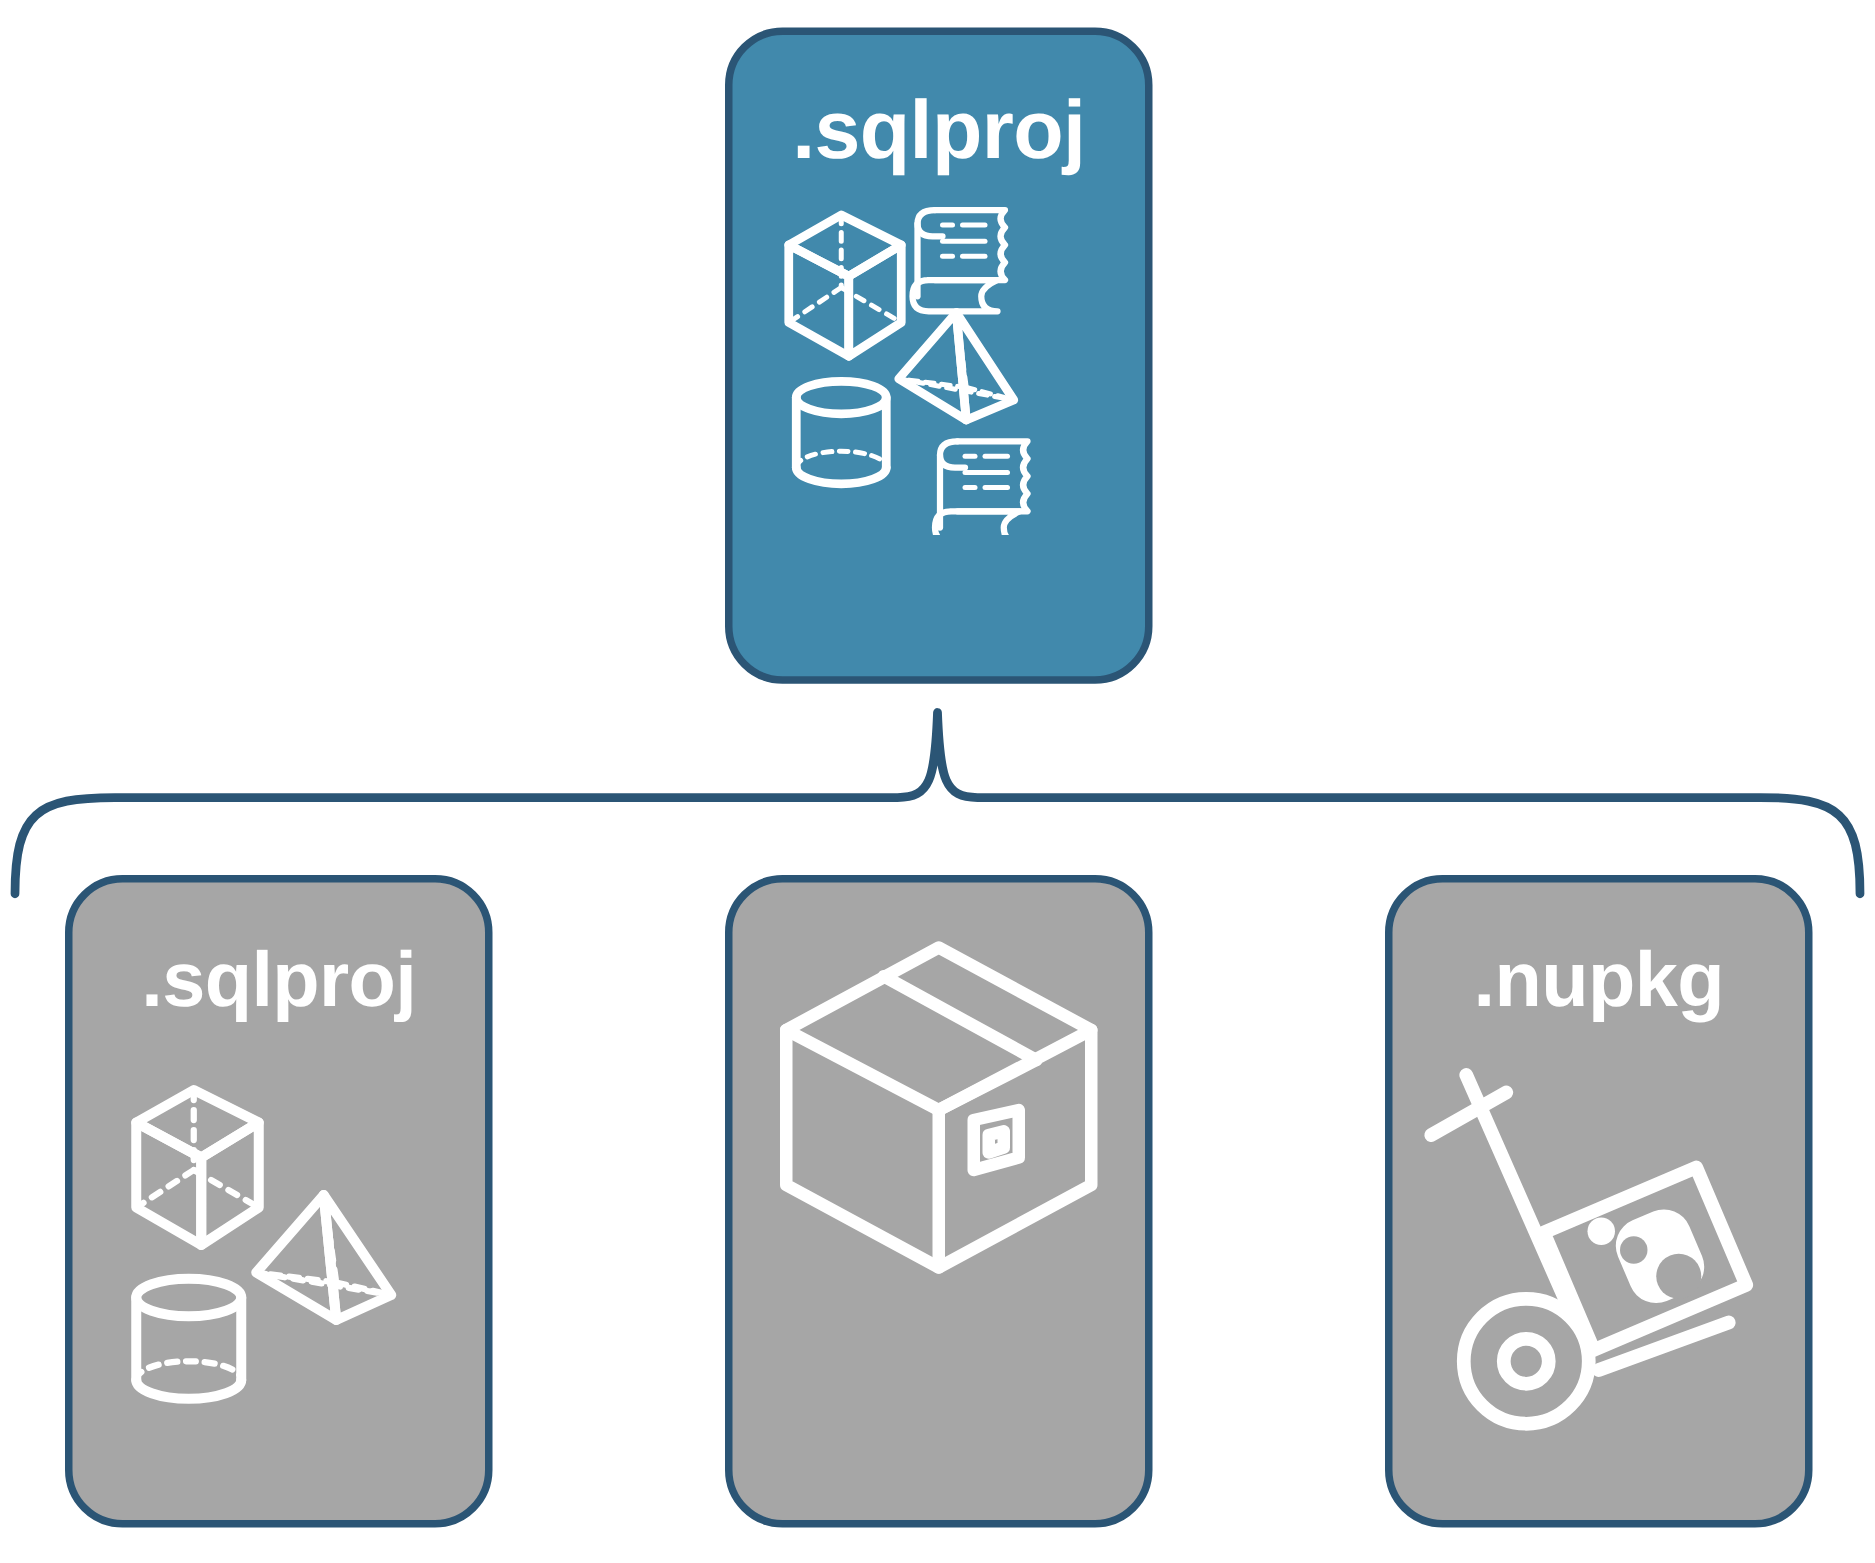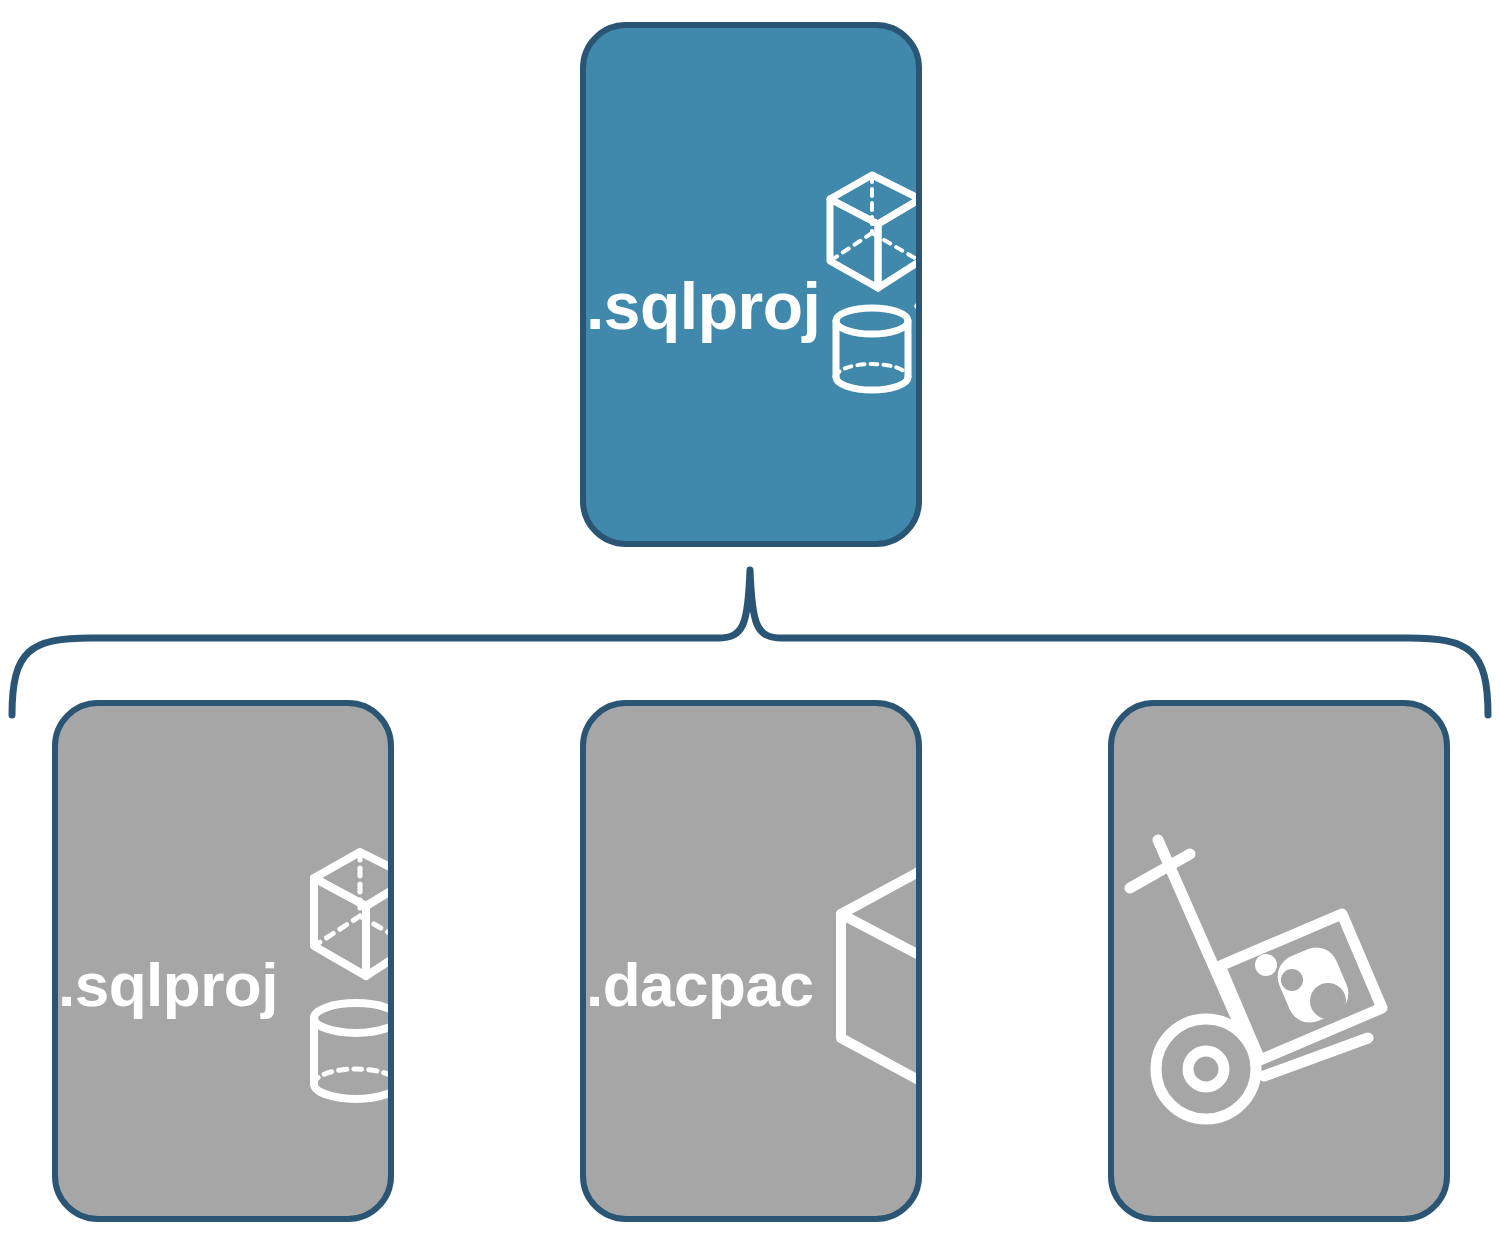--- a/index.html
+++ b/index.html
@@ -20,21 +20,21 @@
     background: #ffffff;
   }
 
   
   .card {
     position: absolute;
     box-sizing: border-box;
     border-radius: 46px;
     border: 6px solid #2B5575;
     display: flex;
-    flex-direction: row;
+    flex-direction: column;
     align-items: center;
     overflow: hidden;
   }
   .card.blue  { background: #4189AC; }
   .card.gray  { background: #A6A6A6; }
 
   .card-title {
     color: #ffffff;
     font-weight: bold;
     letter-spacing: -0.5px;
@@ -210,21 +210,20 @@
           <path d="M36 192 L36 258"></path>
           <path d="M120 192 L120 258"></path>
           <path d="M36 258 a42 15 0 0 0 84 0"></path>
         </g>
         <path d="M36 258 a42 15 0 0 1 84 0" stroke="#ffffff" stroke-width="5" stroke-dasharray="8 7" stroke-linecap="round"></path>
       </svg>
     </div>
   </div>
 
   <div class="card gray" id="card-dacpac">
-    <div class="card-title">.dacpac</div>
 
     <div class="icon-area">
       <svg width="300" height="300" viewBox="0 0 300 300" fill="none">
         <g stroke="#ffffff" stroke-width="10" stroke-linejoin="round" stroke-linecap="round">
 
           <path d="M150 22 L272 88 L272 212 L150 278 L28 212 L28 88 Z"></path>
 
           <path d="M28 88 L150 152 L272 88"></path>
 
           <path d="M150 152 L150 278"></path>
@@ -233,20 +232,21 @@
           <path d="M150 152 L228 112"></path>
 
           <path d="M178 160 L214 152 L214 190 L178 200 Z"></path>
           <path d="M190 172 L202 169 L202 182 L190 186 Z"></path>
         </g>
       </svg>
     </div>
   </div>
 
   <div class="card gray" id="card-nupkg">
+    <div class="card-title">.nupkg</div>
 
     <div class="icon-area">
       <svg width="300" height="300" viewBox="0 0 300 300" fill="none">
         <g stroke="#ffffff" stroke-width="11" stroke-linejoin="round" stroke-linecap="round">
 
           <path d="M16 62 L76 28"></path>
 
           <path d="M44 14 L126 200"></path>
 
           <path d="M150 250 L254 212"></path>

